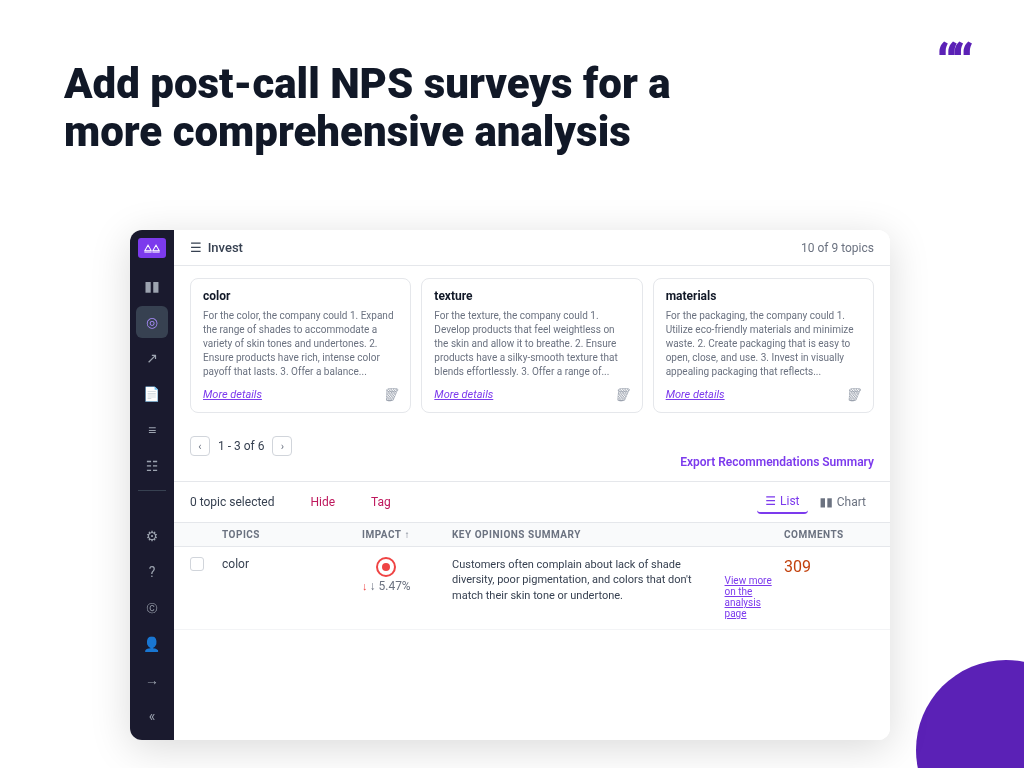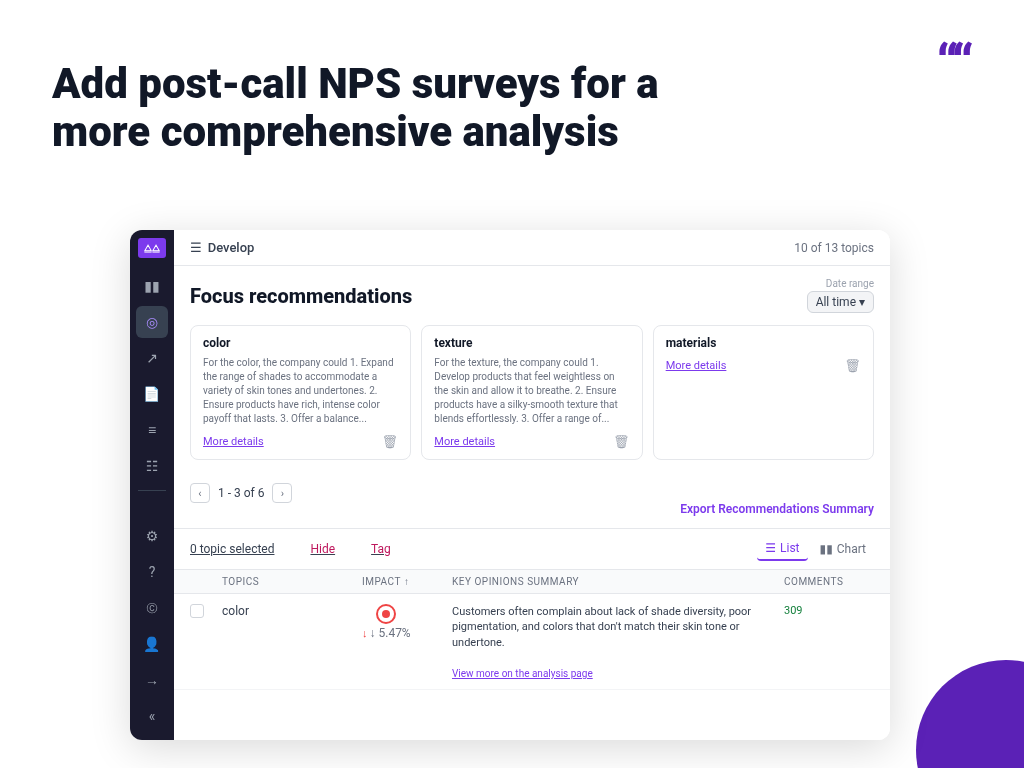--- a/index.html
+++ b/index.html
@@ -21,21 +21,21 @@
       height: 180px;
       background: #5b21b6;
       border-radius: 50%;
       transform: translate(40%, 40%);
     }
 
     
     .main-heading {
       position: absolute;
       top: 60px;
-      left: 52px;
+      left: 64px;
       font-size: 42px;
       font-weight: 900;
       color: #111827;
       line-height: 1.15;
       max-width: 680px;
     }
 
     
     .app-window {
       position: absolute;
@@ -222,20 +222,21 @@
       -webkit-line-clamp: 6;
       -webkit-box-orient: vertical;
       overflow: hidden;
     }
 
     .rec-card-footer {
       display: flex;
       align-items: center;
       justify-content: space-between;
       margin-top: 8px;
+      font-style: italic;
     }
 
     .more-details {
       font-size: 11px;
       color: #7c3aed;
       text-decoration: underline;
       cursor: pointer;
     }
 
     .trash-icon {
@@ -294,21 +295,20 @@
       padding: 8px 16px;
       border-bottom: 1px solid #e5e7eb;
     }
 
     .topics-toolbar-left {
       display: flex;
       align-items: center;
       gap: 12px;
       font-size: 12px;
       color: #374151;
-      text-decoration: underline;
     }
 
     .toolbar-action {
       cursor: pointer;
       color: #be185d;
       margin-left: 24px;
     }
 
     .topics-toolbar-right {
       display: flex;
@@ -335,21 +335,21 @@
     .table-header {
       display: grid;
       grid-template-columns: 32px 140px 90px 1fr 90px;
       padding: 6px 16px;
       border-bottom: 1px solid #e5e7eb;
       background: #f9fafb;
     }
 
     .table-header-cell {
       font-size: 10px;
-      font-weight: 400;
+      font-weight: 700;
       color: #6b7280;
       text-transform: uppercase;
       letter-spacing: 0.05em;
       display: flex;
       align-items: center;
       gap: 3px;
     }
 
     .table-row {
       display: grid;
@@ -420,22 +420,22 @@
     .view-more-link {
       font-size: 10px;
       color: #7c3aed;
       text-decoration: underline;
       cursor: pointer;
       display: block;
       margin-top: 18px;
     }
 
     .comments-count {
-      font-size: 11px;
-      color: #15803d;
+      font-size: 16px;
+      color: #c2410c;
     }
   </style>
 </head>
 <body>
 
 <div style="position:absolute;top:38px;right:56px;font-size:52px;color:#5b21b6;font-weight:900;letter-spacing:-6px;line-height:1;">““</div>
 
 <div class="purple-circle"></div>
 
 <div class="main-heading">
@@ -462,35 +462,26 @@
       <div class="sidebar-icon">→</div>
       <div class="sidebar-icon">«</div>
     </div>
   </div>
 
   <div class="main-content">
 
     <div class="top-bar">
       <div class="filters-btn">
         <span>☰</span>
-        <span>Develop</span>
+        <span>Invest</span>
       </div>
-      <div class="topics-count">10 of 13 topics</div>
+      <div class="topics-count">10 of 9 topics</div>
     </div>
 
     <div class="focus-section">
-      <div class="focus-header">
-        <div class="focus-title">Focus recommendations</div>
-        <div class="date-range-btn">
-          <span class="date-range-label">Date range</span>
-          <div class="date-range-select">
-            <span>All time ▾</span>
-          </div>
-        </div>
-      </div>
 
       <div class="cards-row">
 
         <div class="rec-card">
           <div class="rec-card-title">color</div>
           <div class="rec-card-text">For the color, the company could 1. Expand the range of shades to accommodate a variety of skin tones and undertones. 2. Ensure products have rich, intense color payoff that lasts. 3. Offer a balance...</div>
           <div class="rec-card-footer">
             <span class="more-details">More details</span>
             <span class="trash-icon">🗑</span>
           </div>
@@ -500,20 +491,21 @@
           <div class="rec-card-title">texture</div>
           <div class="rec-card-text">For the texture, the company could 1. Develop products that feel weightless on the skin and allow it to breathe. 2. Ensure products have a silky-smooth texture that blends effortlessly. 3. Offer a range of...</div>
           <div class="rec-card-footer">
             <span class="more-details">More details</span>
             <span class="trash-icon">🗑</span>
           </div>
         </div>
 
         <div class="rec-card">
           <div class="rec-card-title">materials</div>
+          <div class="rec-card-text">For the packaging, the company could 1. Utilize eco-friendly materials and minimize waste. 2. Create packaging that is easy to open, close, and use. 3. Invest in visually appealing packaging that reflects...</div>
           <div class="rec-card-footer">
             <span class="more-details">More details</span>
             <span class="trash-icon">🗑</span>
           </div>
         </div>
 
       </div>
 
       <div class="pagination-row">
         <div class="pagination-controls">
@@ -567,21 +559,21 @@
           <div class="impact-cell">
             <div class="impact-circle">
               <div class="impact-dot"></div>
             </div>
             <div class="impact-pct">
               <span style="color:#ef4444;">↓</span>
               <span style="font-size:12px;">↓ 5.47%</span>
             </div>
           </div>
         </div>
-        <div class="table-cell" style="flex-direction:column;">
+        <div class="table-cell" style="flex-direction:row;">
           <span class="summary-text">Customers often complain about lack of shade diversity, poor pigmentation, and colors that don't match their skin tone or undertone.</span>
           <a class="view-more-link">View more on the analysis page</a>
         </div>
         <div class="table-cell">
           <span class="comments-count">309</span>
         </div>
       </div>
 
     </div>
   </div>

